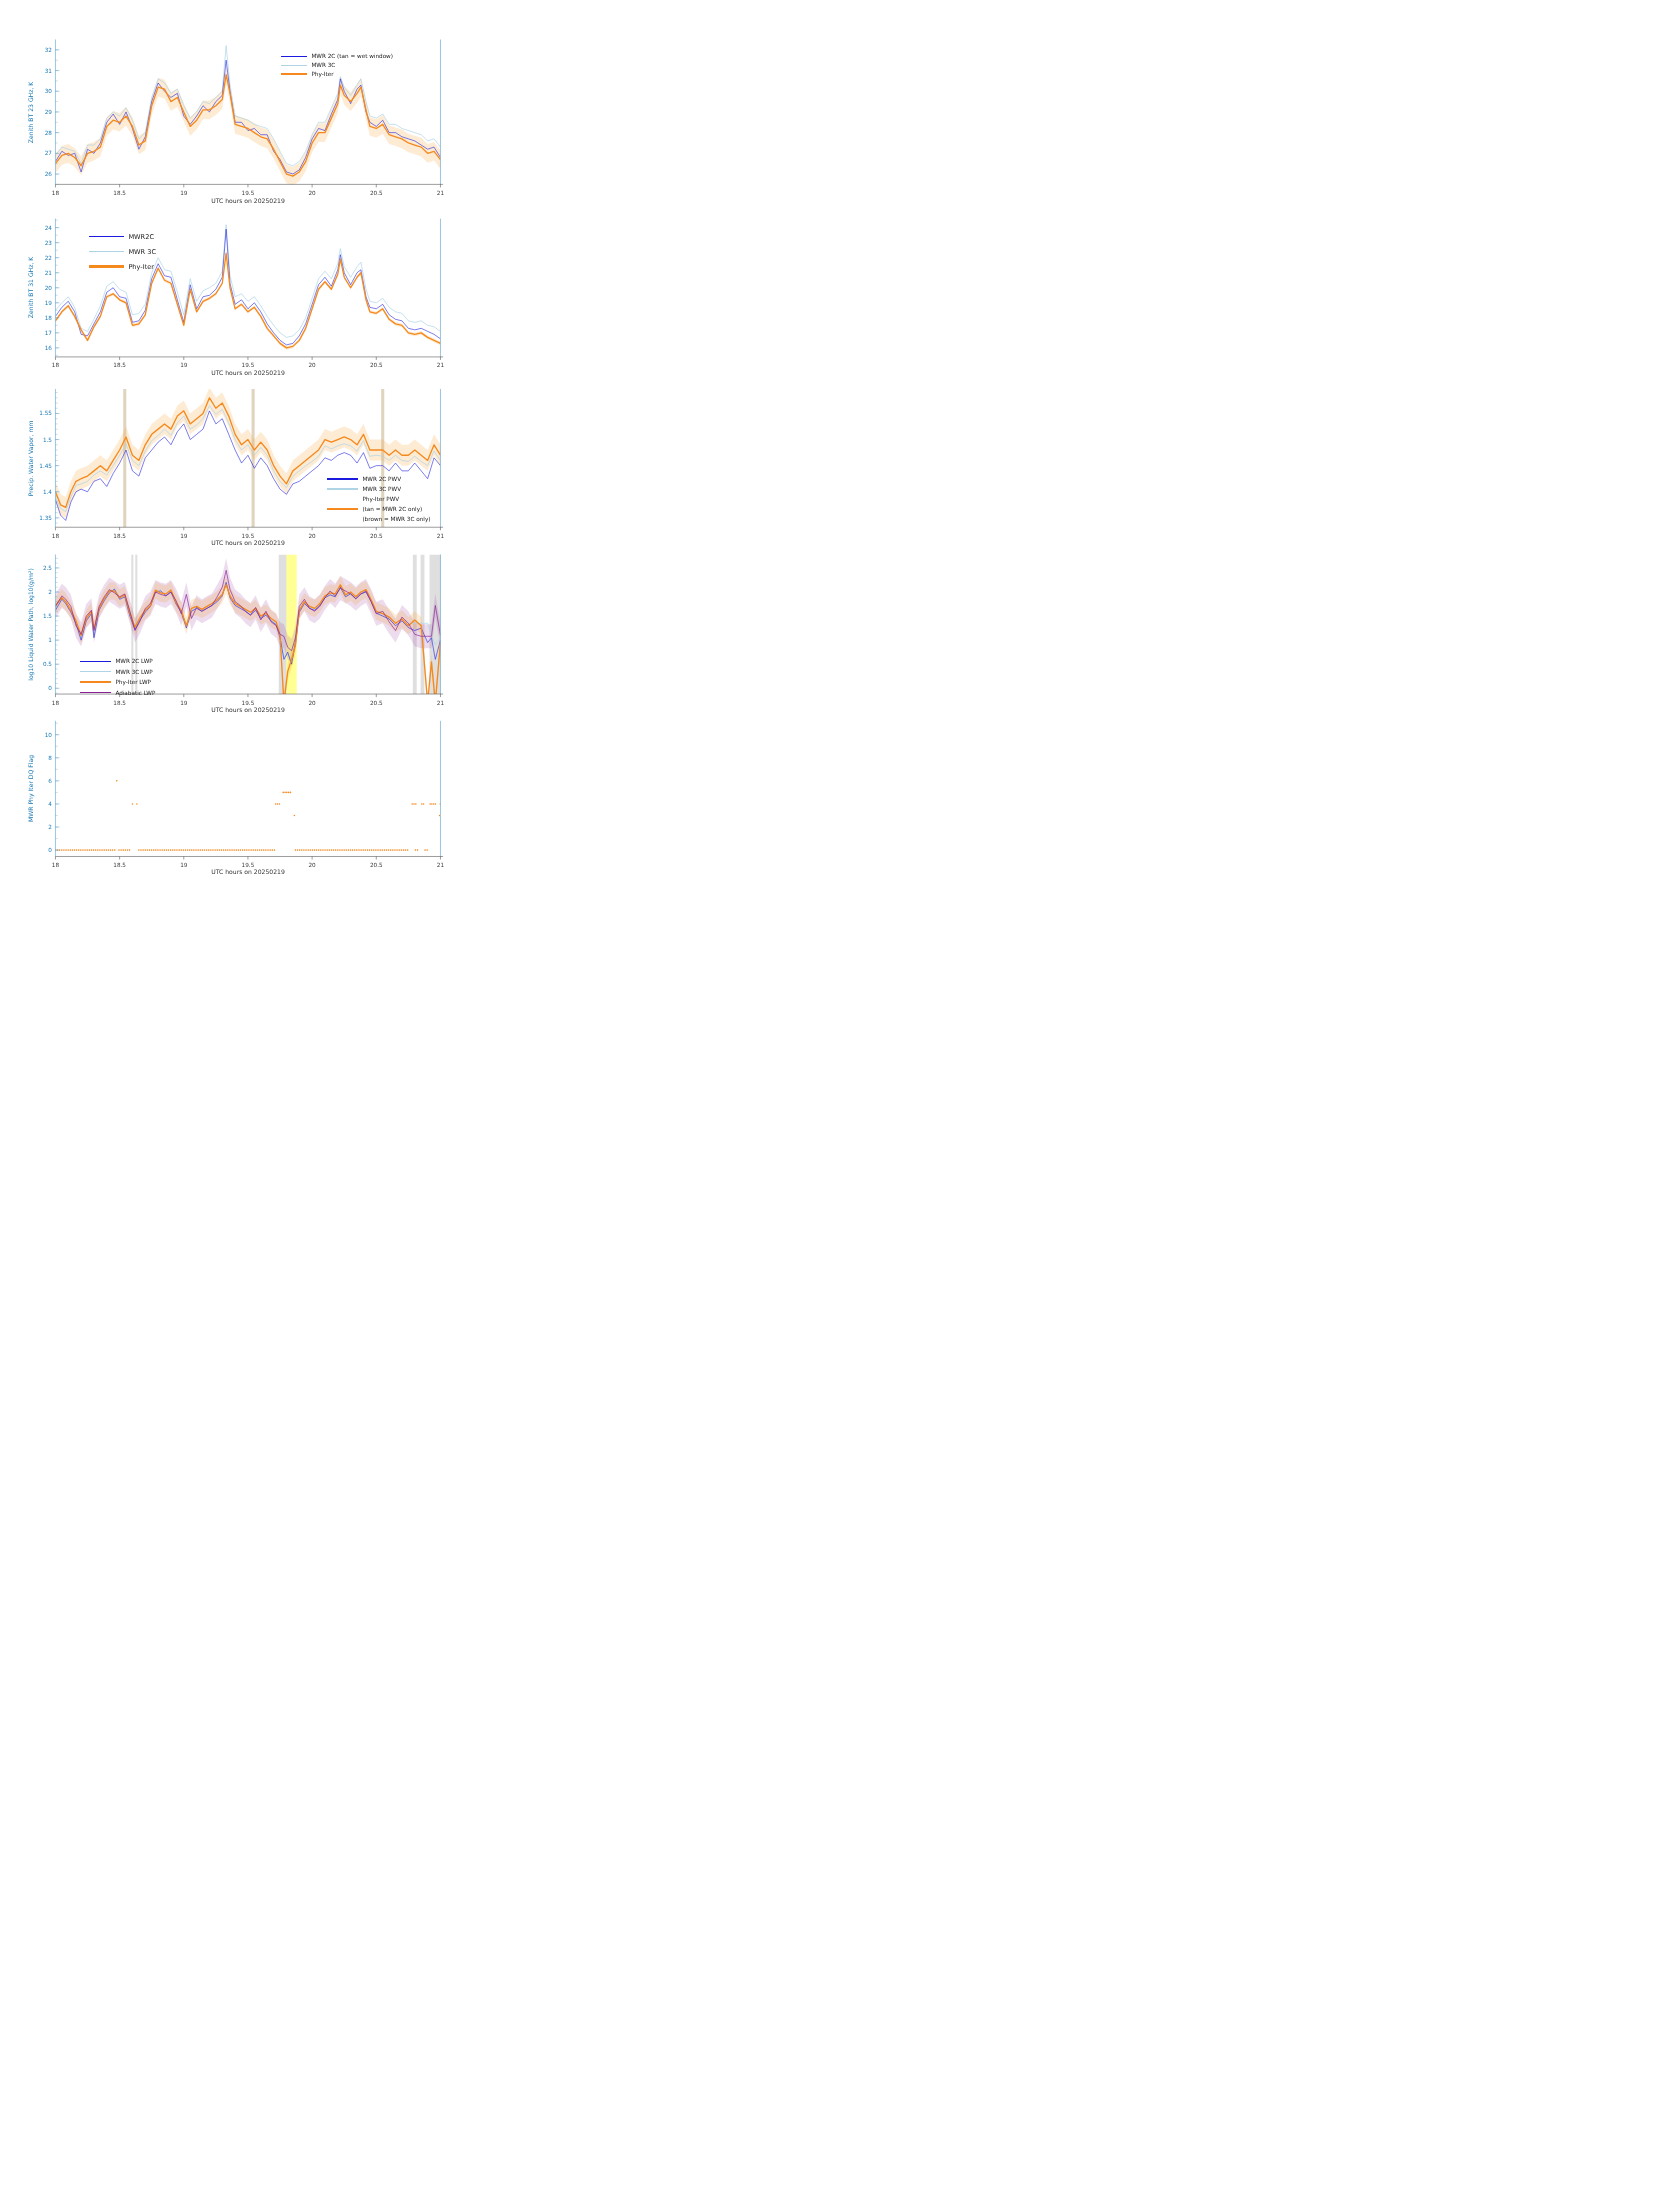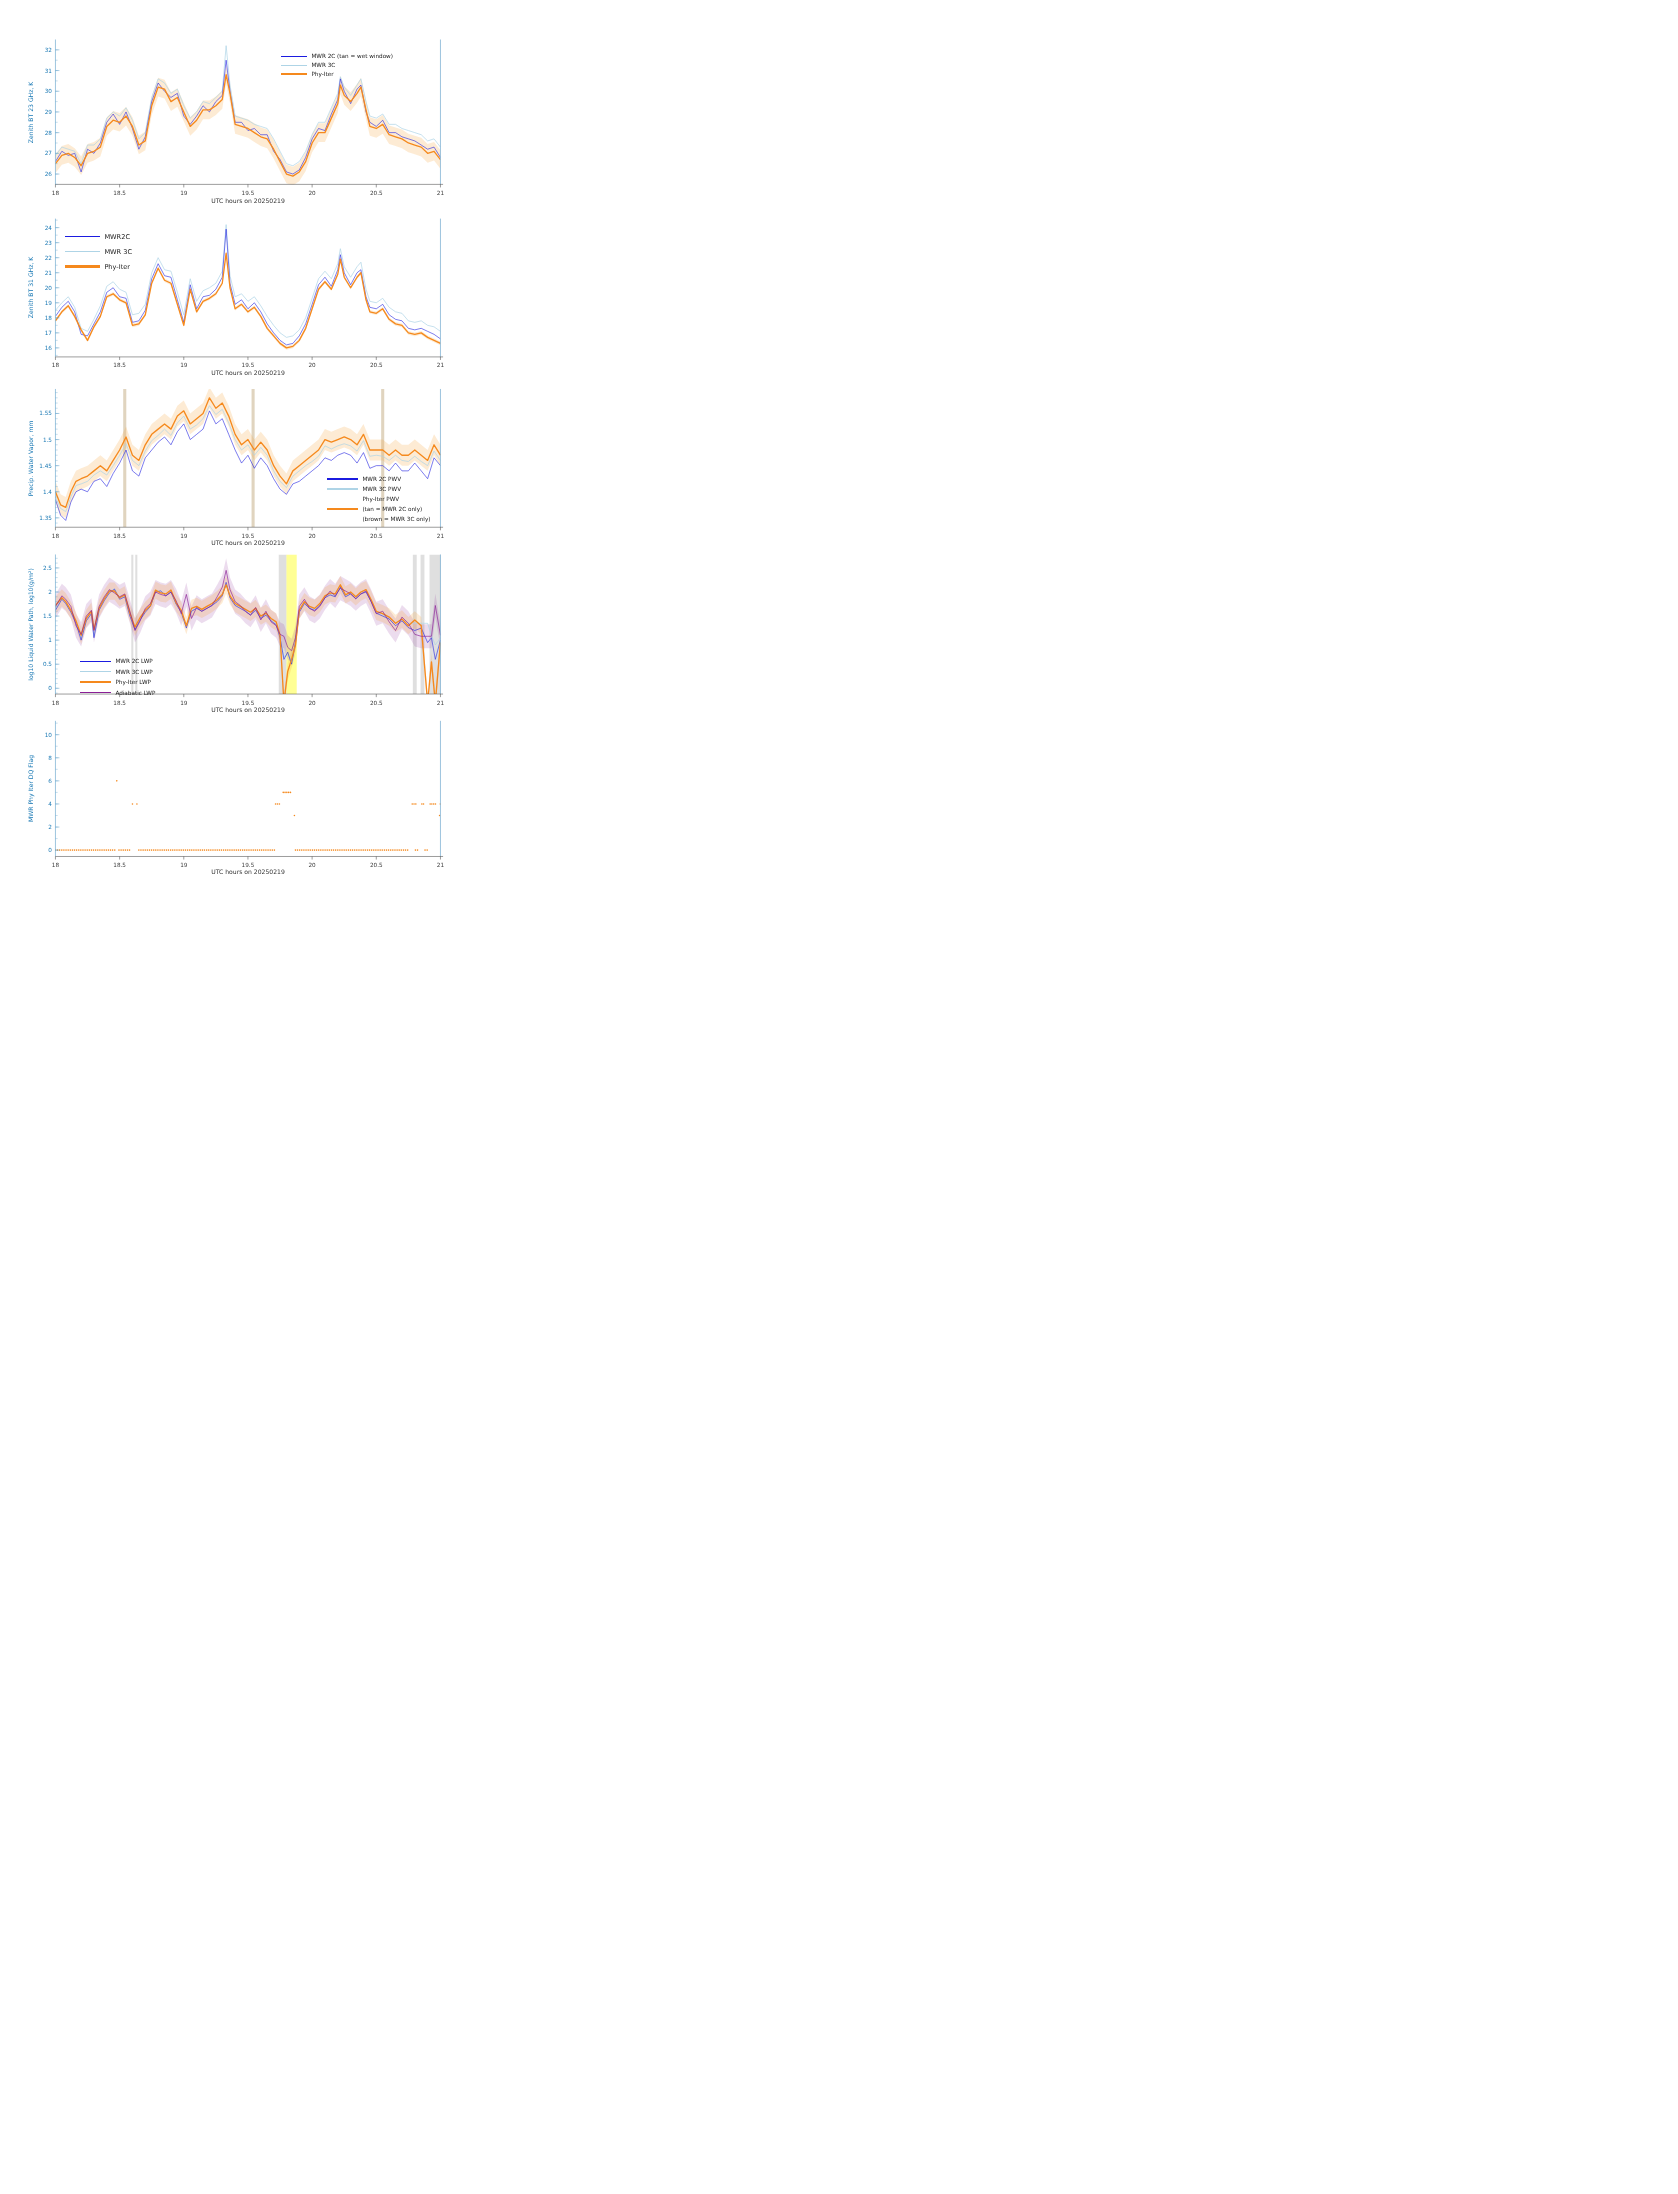--- a/index.html
+++ b/index.html
@@ -527,21 +527,21 @@
     <div class="lrow" style="height:8.8px;">
       <span class="sw" style="height: 1.3px; background: rgb(174, 212, 230);"></span>
       <span class="lbl">MWR 3C</span>
     </div>
     <div class="lrow" style="height:8.8px;">
       <span class="sw" style="height: 2.2px; background: rgb(245, 137, 29);"></span>
       <span class="lbl">Phy-Iter</span>
     </div>
   </div>
 
-  <div class="legend" style="left:65px;top:229px;">
+  <div class="legend" style="left:89px;top:229px;">
     <div class="lrow" style="height:15px;">
       <span class="sw" style="width: 35px; flex: 0 0 35px; height: 1.3px; background: rgb(27, 27, 224);"></span>
       <span class="lbl" style="font-size:6.6px;">MWR2C</span>
     </div>
     <div class="lrow" style="height:15px;">
       <span class="sw" style="width: 35px; flex: 0 0 35px; height: 1.3px; background: rgb(174, 212, 230);"></span>
       <span class="lbl" style="font-size:6.6px;">MWR 3C</span>
     </div>
     <div class="lrow" style="height:15px;">
       <span class="sw" style="width: 35px; flex: 0 0 35px; height: 2.6px; background: rgb(245, 137, 29);"></span>

